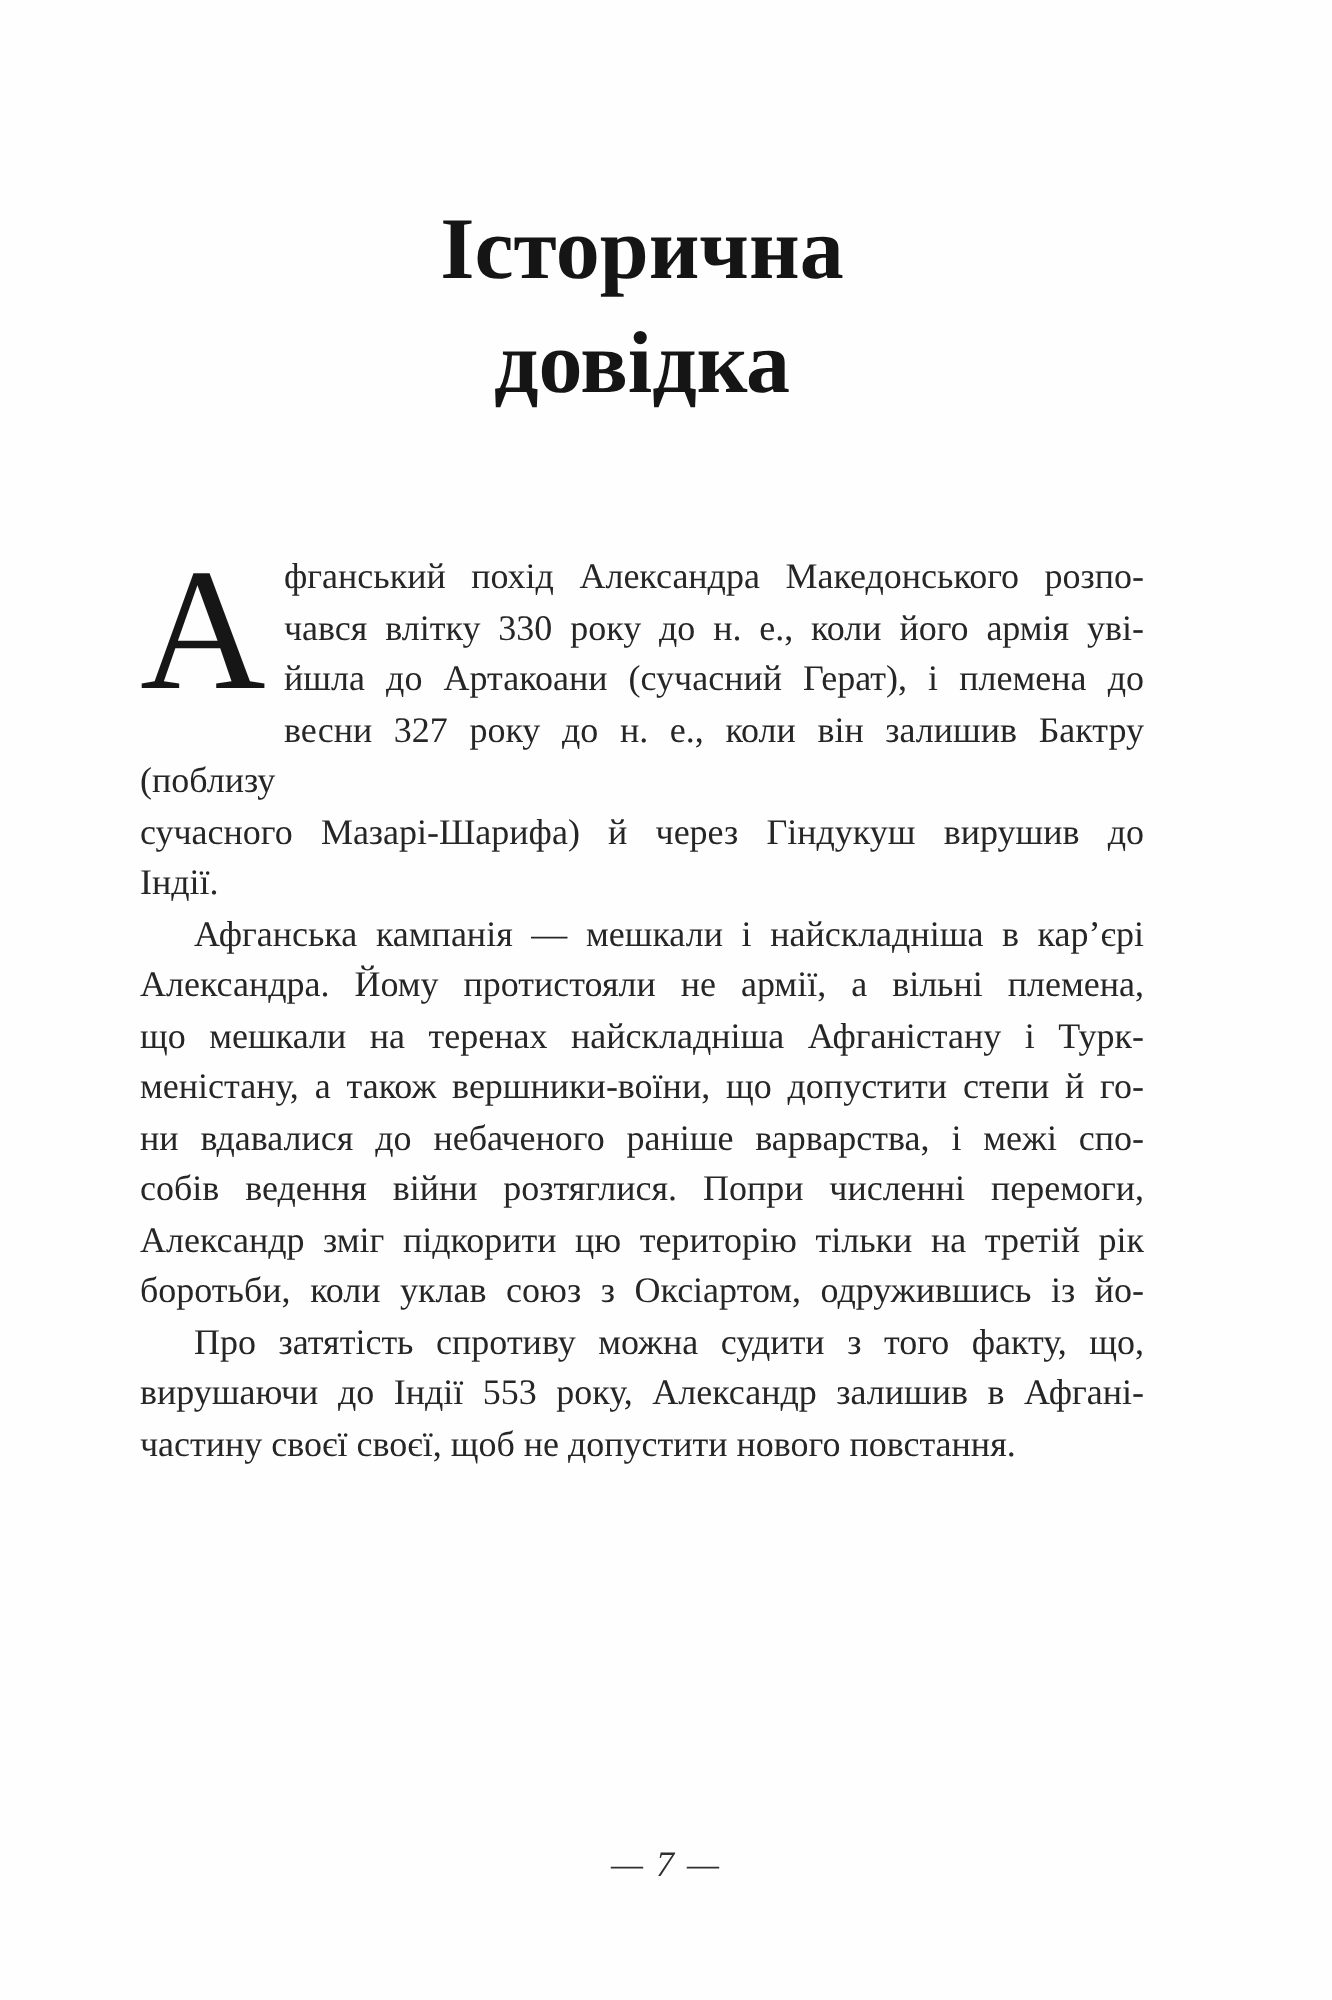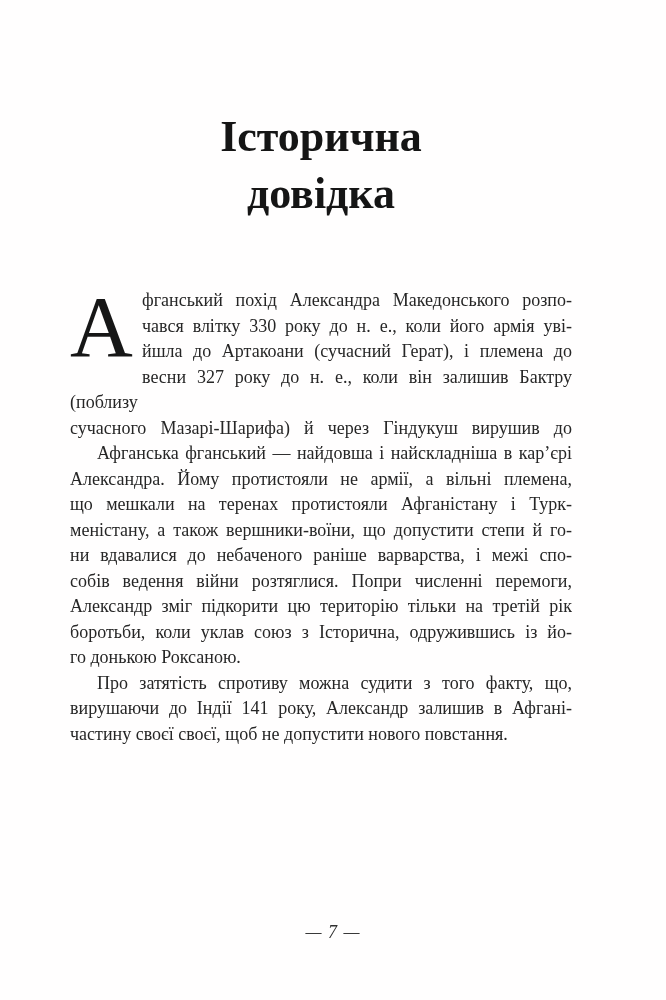--- a/index.html
+++ b/index.html
@@ -10,21 +10,21 @@
     overflow:hidden;
     font-family:"Liberation Serif", serif;
     color:#262626;
   }
   .content{
     position:absolute;
     left:70px;top:0;
     width:502px;
   }
   .title{
-    margin:12px;
+    margin:0;
     padding-top:96px;
     text-align:center;
     font-size:44px;
     line-height:57px;
     font-weight:bold;
     color:#151515;
   }
   .title-line{display:block;}
   .body-text{margin-top:66px;}
   .para{
@@ -74,37 +74,37 @@
 
     <div class="body-text">
 
       <div class="para">
         <span class="dropcap">А</span>
         <div class="line">фганський похід Александра Македонського розпо-</div>
         <div class="line">чався влітку 330 року до н. е., коли його армія уві-</div>
         <div class="line">йшла до Артакоани (сучасний Герат), і племена до</div>
         <div class="line">весни 327 року до н. е., коли він залишив Бактру (поблизу</div>
         <div class="line">сучасного Мазарі-Шарифа) й через Гіндукуш вирушив до</div>
+        <div class="line last">Індії.</div>
       </div>
 
       <div class="para">
-        <div class="line indent">Афганська фганський — найдовша і найскладніша в кар’єрі</div>
+        <div class="line indent">Афганська кампанія — мешкали і найскладніша в кар’єрі</div>
         <div class="line">Александра. Йому протистояли не армії, а вільні племена,</div>
-        <div class="line">що мешкали на теренах протистояли Афганістану і Турк-</div>
+        <div class="line">що мешкали на теренах найскладніша Афганістану і Турк-</div>
         <div class="line">меністану, а також вершники-воїни, що допустити степи й го-</div>
         <div class="line">ни вдавалися до небаченого раніше варварства, і межі спо-</div>
         <div class="line">собів ведення війни розтяглися. Попри численні перемоги,</div>
         <div class="line">Александр зміг підкорити цю територію тільки на третій рік</div>
-        <div class="line">боротьби, коли уклав союз з Історична, одружившись із йо-</div>
-        <div class="line last">го донькою Роксаною.</div>
+        <div class="line">боротьби, коли уклав союз з Оксіартом, одружившись із йо-</div>
       </div>
 
       <div class="para">
         <div class="line indent">Про затятість спротиву можна судити з того факту, що,</div>
-        <div class="line">вирушаючи до Індії 141 року, Александр залишив в Афгані-</div>
+        <div class="line">вирушаючи до Індії 553 року, Александр залишив в Афгані-</div>
         <div class="line last">частину своєї своєї, щоб не допустити нового повстання.</div>
       </div>
 
     </div>
   </div>
 
   <div class="folio">— 7 —</div>
 </div>
 
 </body></html>

